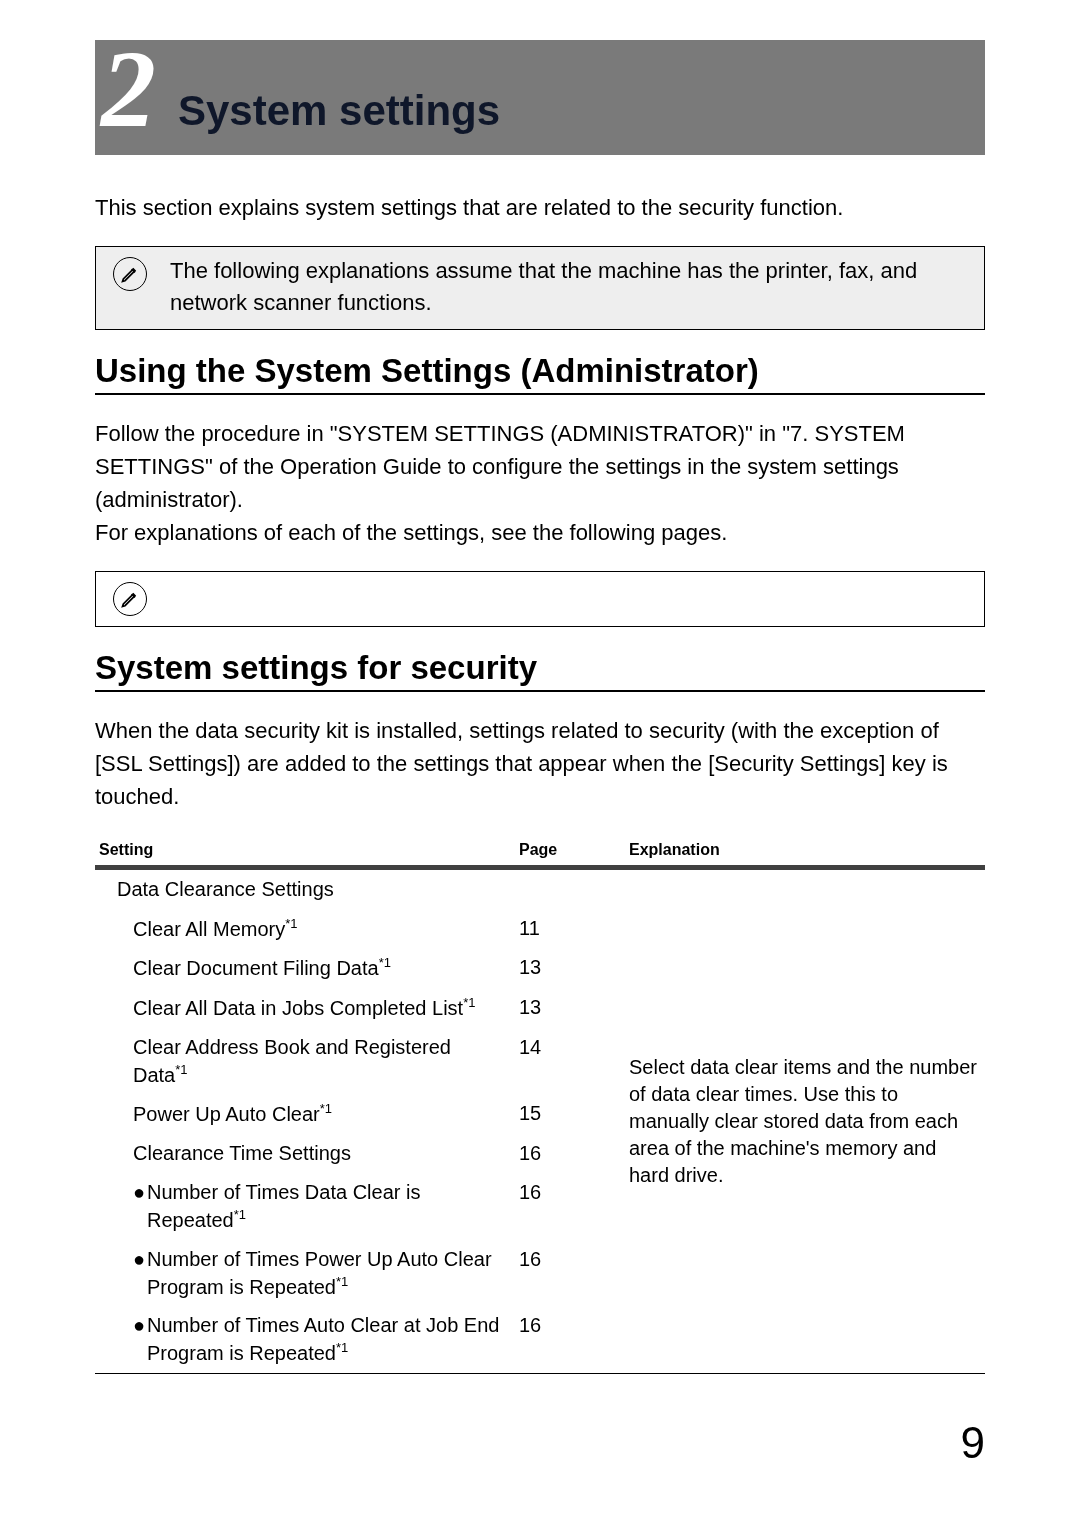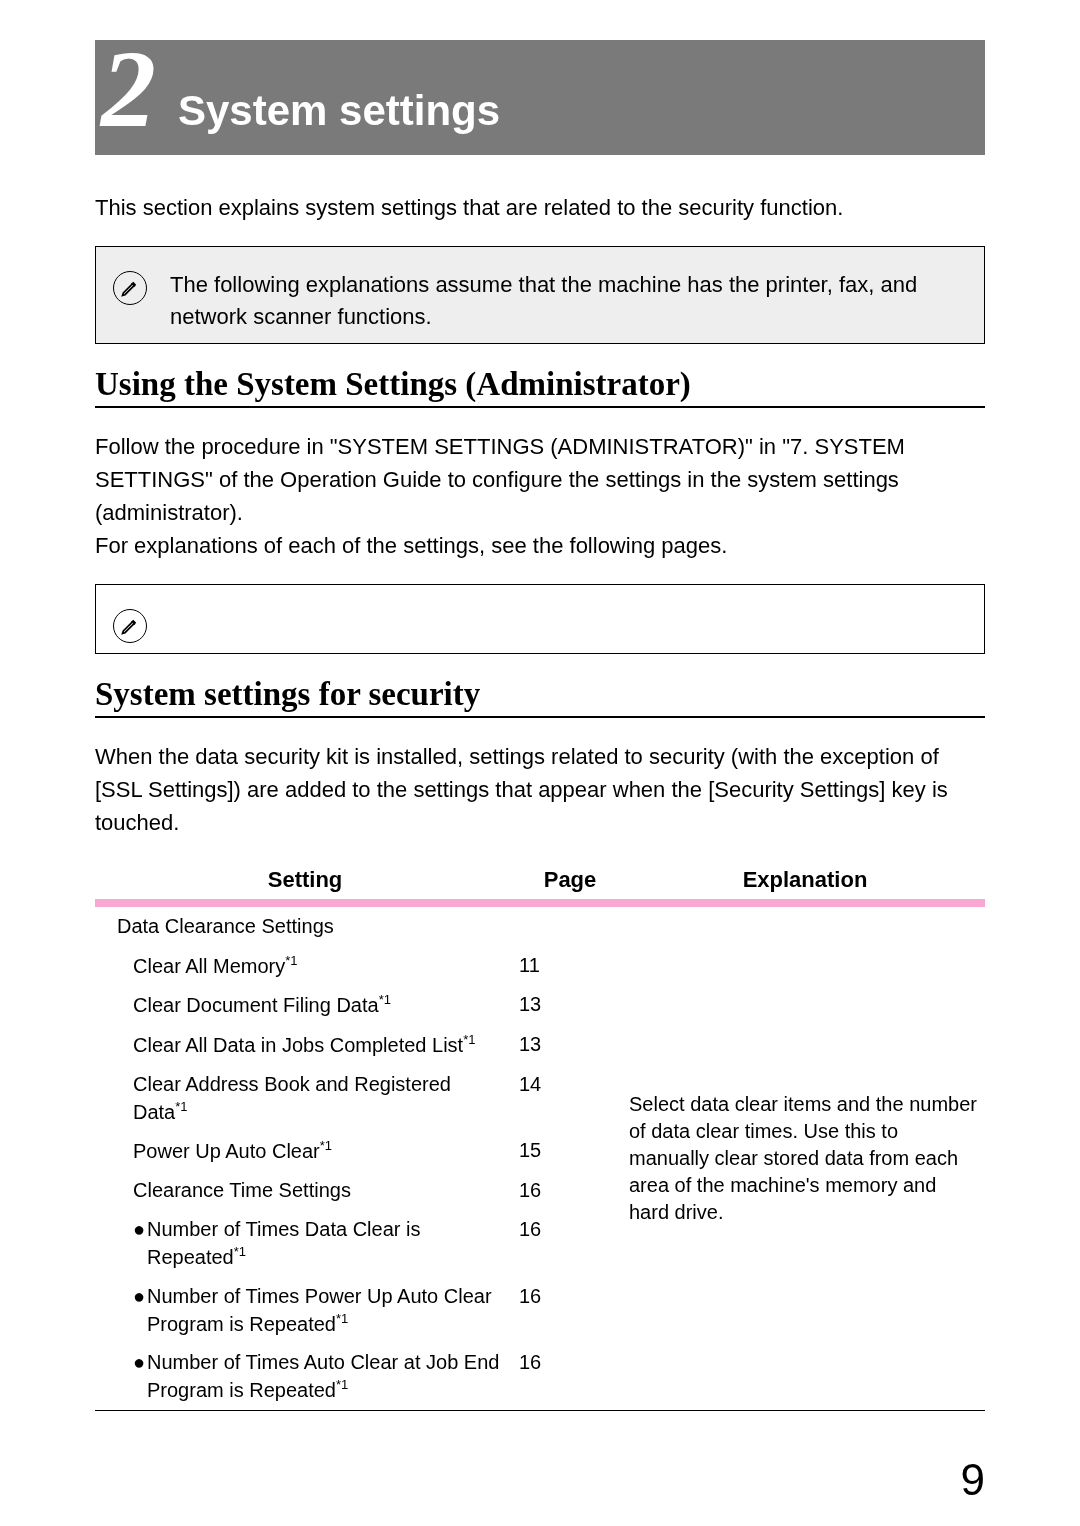--- a/index.html
+++ b/index.html
@@ -21,58 +21,58 @@
     line-height: 0.9;
     color: #fff;
     margin-left: 6px;
     margin-right: 22px;
     padding-bottom: 6px;
   }
   .chapter-title {
     font-family: Arial, Helvetica, sans-serif;
     font-weight: bold;
     font-size: 42px;
-    color: #ffffff;
+    color: #0f172a;
     padding-bottom: 10px;
   }
   .intro { font-size: 22px; line-height: 1.5; margin-bottom: 22px; }
   .note-box {
     border: 1px solid #000;
     display: flex;
     align-items: flex-start;
-    padding: 22px 20px 10px 10px;
+    padding: 8px 20px 10px 10px;
     margin-bottom: 22px;
     background: #eeeeee;
   }
   .note-box.plain-bg { background: #fff; }
   .note-icon-wrap {
     flex: 0 0 48px;
     display: flex; justify-content: center; align-items: flex-start;
     padding-top: 2px;
   }
   .note-text { font-size: 22px; line-height: 1.45; padding-left: 16px; }
   .pencil-icon {
     width: 34px; height: 34px; border: 1.5px solid #000; border-radius: 50%;
     display: flex; justify-content: center; align-items: center;
   }
   .pencil-icon svg { width: 20px; height: 20px; }
   h2.section {
-    font-family: Liberation Serif, serif;
+    font-family: Liberation Sans, sans-serif;
     font-weight: bold;
     font-size: 33px;
     border-bottom: 2px solid #000;
     padding-bottom: 3px;
     margin-bottom: 22px;
     margin-top: 6px;
   }
   .body-para { font-size: 22px; line-height: 1.5; margin-bottom: 22px; }
   .settings-table { width: 100%; border-collapse: collapse; font-size: 20px; }
   .settings-table th {
-    text-align: center; font-weight: bold; font-size: 22px;
-    border-bottom: 8px solid #f9a8d4; padding: 6px 4px 6px 4px;
+    text-align: left; font-weight: bold; font-size: 16px;
+    border-bottom: 3px solid #f9a8d4; padding: 6px 4px 6px 4px;
   }
   .settings-table th.col-page { width: 110px; }
   .settings-table th.col-expl { width: 360px; }
   .settings-table td {
     padding: 6px 4px 6px 4px;
     vertical-align: top;
     font-size: 20px;
     line-height: 1.35;
   }
   .settings-table td.col-page { text-align: left; margin-top: 31px; }

